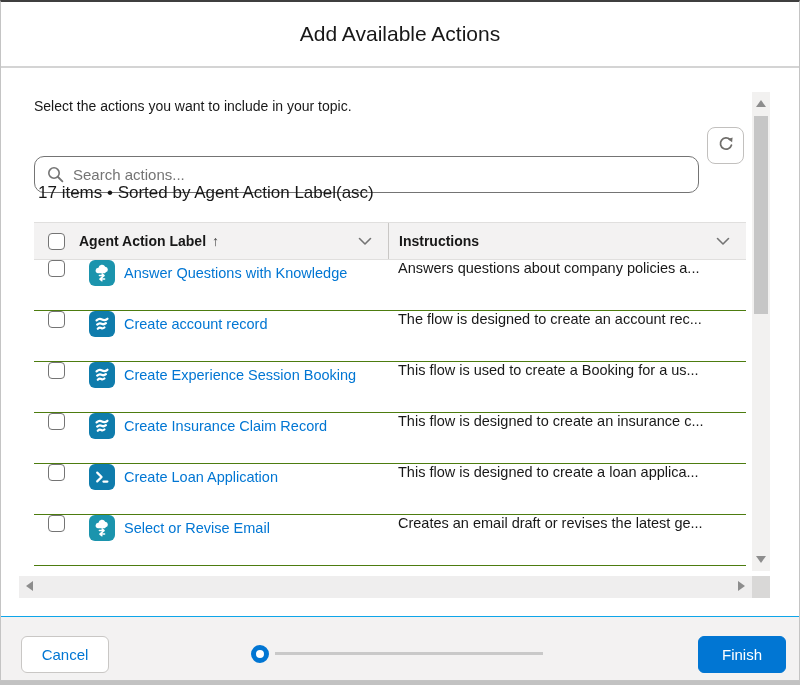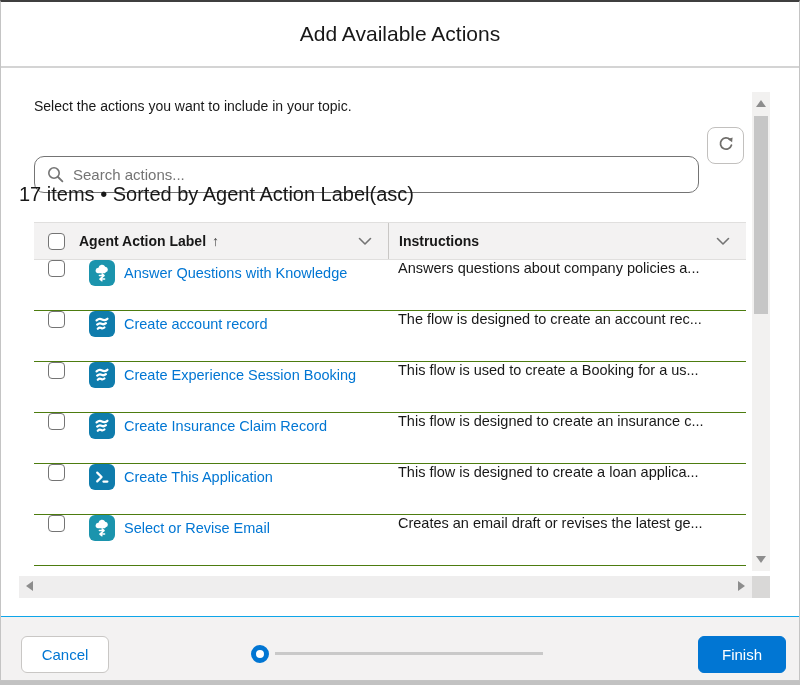--- a/index.html
+++ b/index.html
@@ -25,21 +25,21 @@
     padding:0 12px 0 38px; font-size:15px; color:#181818; outline:none;
     font-family:"Liberation Sans",sans-serif; background:#fff;
   }
   .search-input::placeholder { color:#747474; }
   .search-icon { position:absolute; left:13px; top:10px; pointer-events:none; }
   .refresh-button {
     position:absolute; left:706px; top:125px; width:37px; height:37px;
     background:#fff; border:1px solid #c2c0be; border-radius:8px;
     display:flex; align-items:center; justify-content:center; cursor:pointer;
   }
-  .count-text { position:absolute; left:18px; top:181px; font-size:20px; color:#181818; }
+  .count-text { position:absolute; left:37px; top:181px; font-size:17px; color:#181818; }
   
   .table { position:absolute; left:33px; top:220px; width:712px; }
   .thead {
     display:flex; height:38px; background:#f3f2f2; align-items:center;
     border-top:1px solid #e0dfde; border-bottom:1px solid #e0dfde;
   }
   .cell-check { width:45px; display:flex; align-items:center; justify-content:center; flex:0 0 45px; }
   .checkbox {
     width:17px; height:17px; background:#fff; border:1px solid #747474;
     border-radius:4px; cursor:pointer;
@@ -222,21 +222,21 @@
     <div class="cell-check">
       <div class="checkbox"></div>
     </div>
     <div class="cell-label">
       <span class="action-icon icon-prompt">
   <svg width="20" height="20" viewBox="0 0 20 20">
     <path d="M5.2 5.6 l4.4 4.4 -4.4 4.4" stroke="#ffffff" stroke-width="2.2" fill="none" stroke-linecap="round" stroke-linejoin="round"></path>
     <line x1="11.4" y1="14.6" x2="15.4" y2="14.6" stroke="#ffffff" stroke-width="2.2" stroke-linecap="round"></line>
   </svg>
 </span>
-      <a class="row-link">Create This Application</a>
+      <a class="row-link">Create Loan Application</a>
     </div>
     <div class="cell-instr">This flow is designed to create a loan applica...</div>
   </div>
 
   <div class="row">
     <div class="cell-check">
       <div class="checkbox"></div>
     </div>
     <div class="cell-label">
       <span class="action-icon icon-knowledge">

